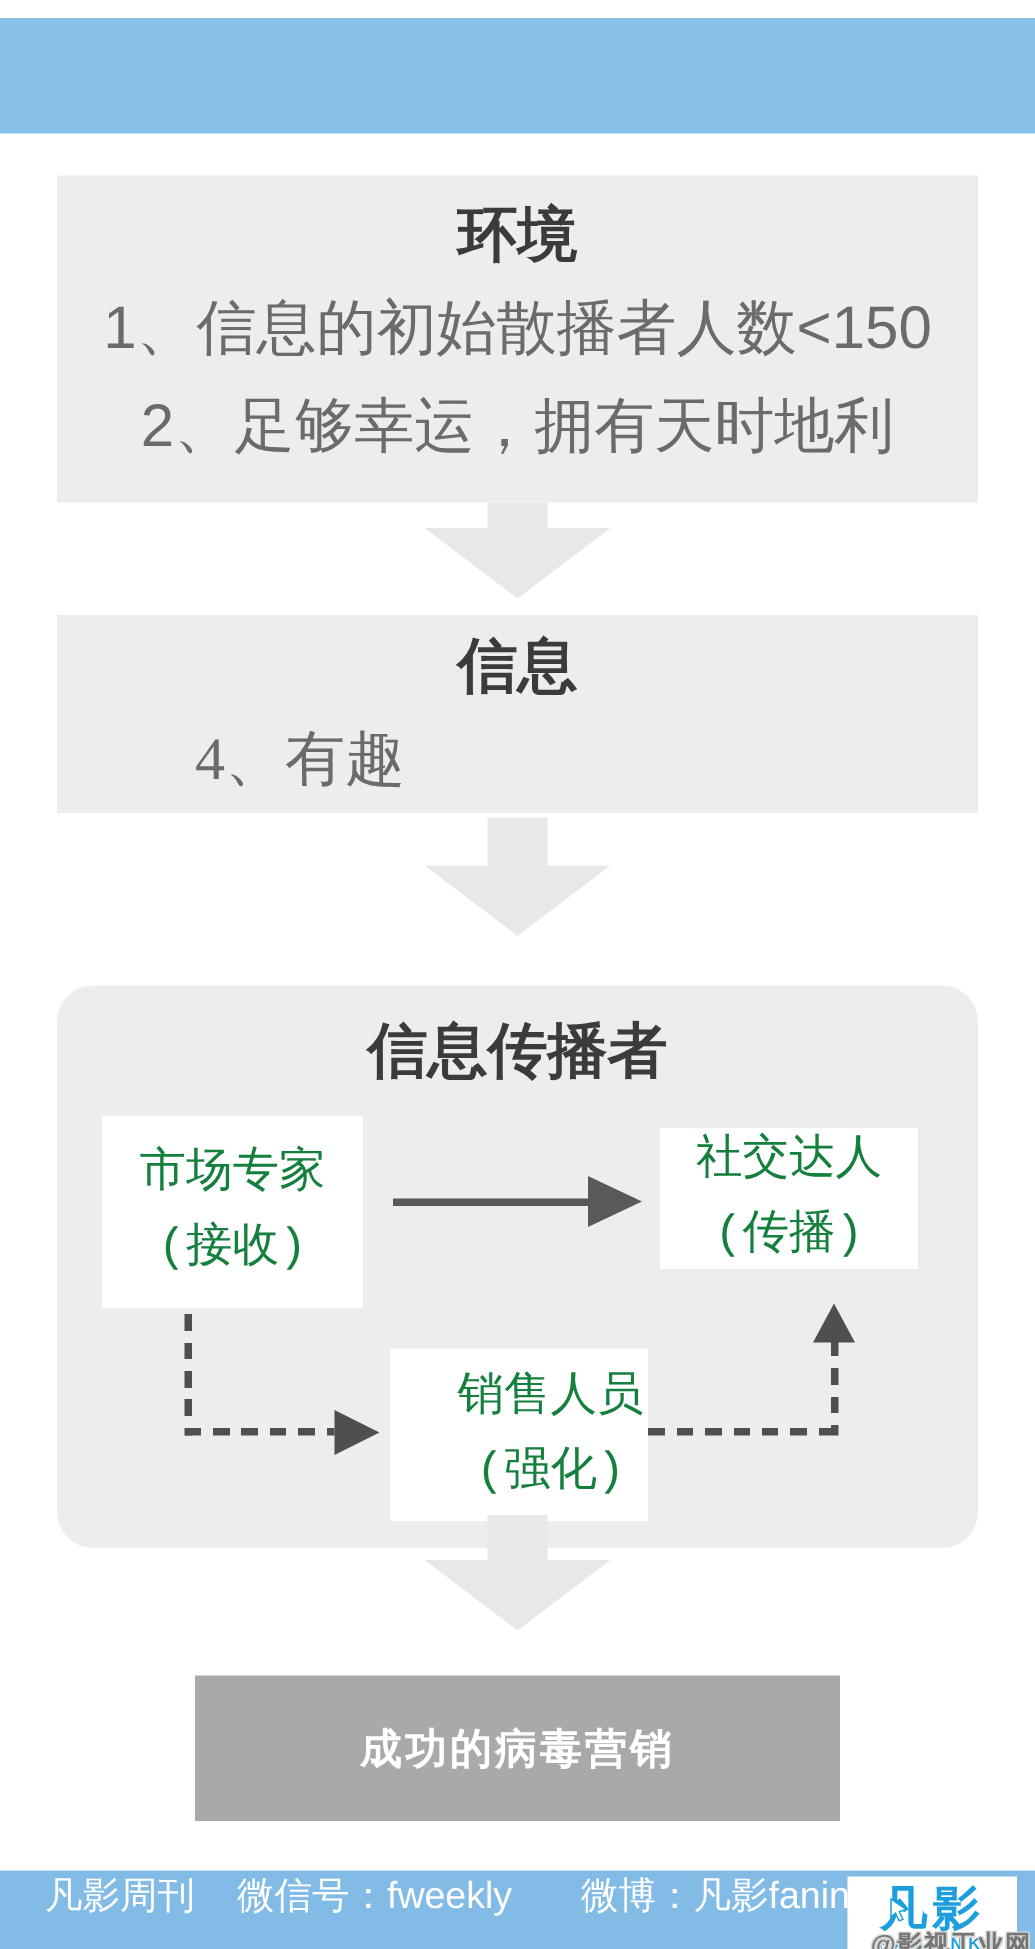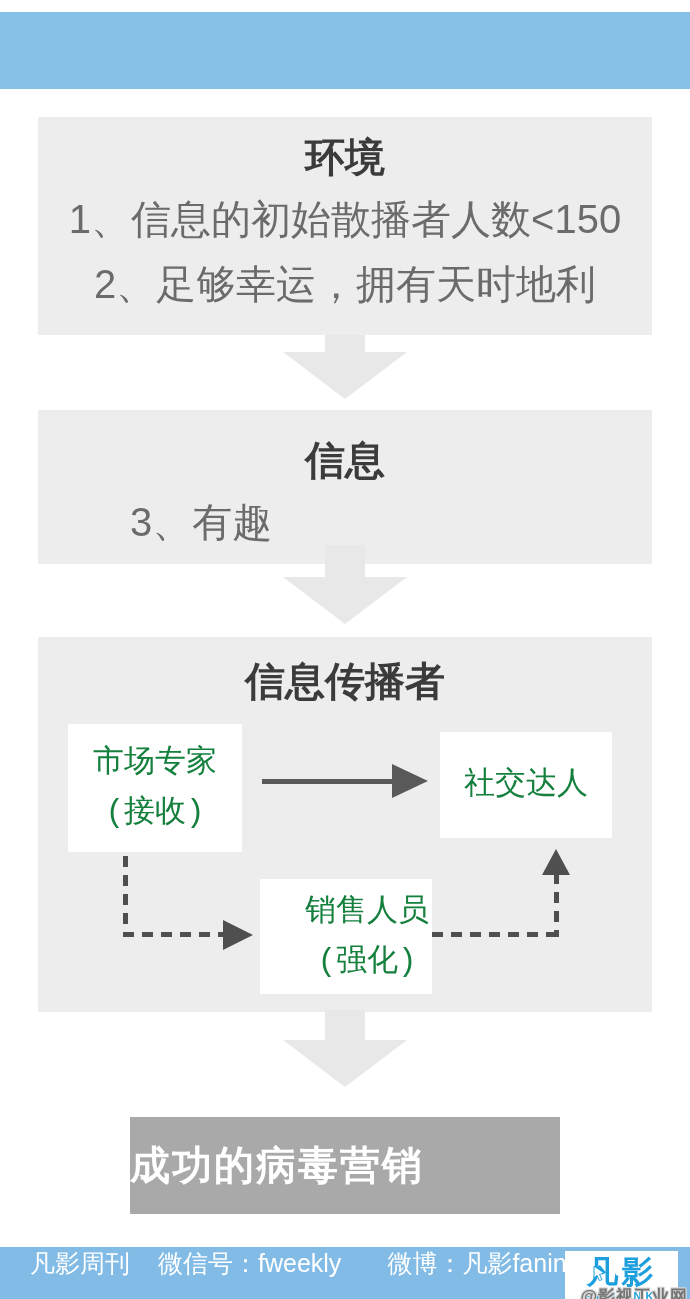--- a/index.html
+++ b/index.html
@@ -26,44 +26,44 @@
     position:absolute; left:38px; width:614px; background:#EDEDED;
     text-align:center;
   }
   .flow-title {
     font-size:40px; font-weight:bold; color:#3B3B3B; line-height:52px;
   }
   .flow-item { font-size:40px; color:#6B6B6B; line-height:44px; }
   #box-env { top:105px; height:218px; padding-top:14px; }
   #box-env .flow-item.first { margin-top:14px; }
   #box-env .flow-item.second { margin-top:21px; }
-  #box-msg { top:398px; height:154px; padding-top:24px; }
+  #box-msg { top:398px; height:132px; padding-top:8px;font-family:Liberation Serif, serif; }
   #box-msg .items-row {
     display:flex; justify-content:space-between; padding:0 92px; margin-top:14px;
   }
-  #box-spreaders { top:625px; height:375px; padding-top:18px; }
+  #box-spreaders { top:645px; height:375px; padding-top:18px;border-radius:24px; }
   
   .block-arrow { position:absolute; left:283px; width:124px; }
   .block-arrow .stem { width:40px; margin:0 auto; background:#E8E8E8; }
   .block-arrow .head {
     width:0; height:0; margin:0 auto;
     border-left:62px solid transparent; border-right:62px solid transparent;
     border-top:47px solid #E8E8E8;
   }
   #arrow-1 { top:323px; } #arrow-1 .stem { height:17px; }
   #arrow-2 { top:533px; } #arrow-2 .stem { height:32px; }
   #arrow-3 { top:998px; } #arrow-3 .stem { height:30px; }
   
   .node {
     position:absolute; background:#ffffff; display:flex; flex-direction:column;
     justify-content:center; align-items:center;
     font-size:31px; color:#15803d; line-height:50px;font-family:Liberation Mono, monospace;
   }
   #node-maven     { left:30px;  top:87px;  width:174px; height:128px; }
-  #node-connector { left:402px; top:95px;  width:172px; height:106px; }
+  #node-connector { left:402px; top:95px;  width:172px; height:94px; }
   #node-salesman  { left:222px; top:242px; width:172px; height:115px;padding-left:42px; }
   
   .solid-line {
     position:absolute; left:224px; top:142px; width:130px; height:5px;
     background:#595959;
   }
   .solid-head {
     position:absolute; left:354px; top:127px; width:0; height:0;
     border-top:17px solid transparent; border-bottom:17px solid transparent;
     border-left:36px solid #595959;
@@ -87,22 +87,22 @@
   #dash-b-h { left:394px; top:295px; width:122px; }
   #dash-b-v { left:516px; top:236px; height:64px; }
   #dash-b-head {
     position:absolute; left:504px; top:212px; width:0; height:0;
     border-left:14px solid transparent; border-right:14px solid transparent;
     border-bottom:26px solid #4F4F4F;
   }
   
   #box-result {
     position:absolute; left:130px; top:1105px; width:430px; height:97px;
-    background:#A9A9A9; display:flex; align-items:center; 
-    color:#ffffff; font-size:40px; font-weight:bold; letter-spacing:2px;
+    background:#A9A9A9; display:flex; align-items:center; justify-content:center;
+    color:#ffffff; font-size:28px; font-weight:bold; letter-spacing:2px;
   }
   
   .logo-square {
     position:absolute; left:565px; top:1239px; width:113px; height:60px;
     background:#ffffff; text-align:center; overflow:hidden;
   }
   .logo-mark {
     position:relative; display:inline-block; margin-top:2px;
     font-size:32px; font-weight:bold; color:#1E9FDD; letter-spacing:3px;
     line-height:38px;
@@ -135,39 +135,40 @@
   </div>
 
   <div class="block-arrow" id="arrow-1">
     <div class="stem"></div>
     <div class="head"></div>
   </div>
 
   <div class="flow-box" id="box-msg">
     <div class="flow-title">信息</div>
     <div class="items-row">
-      <span class="flow-item">3、有趣</span>
+      <span class="flow-item">4、有趣</span>
     </div>
   </div>
 
   <div class="block-arrow" id="arrow-2">
     <div class="stem"></div>
     <div class="head"></div>
   </div>
 
   <div class="flow-box" id="box-spreaders">
     <div class="flow-title">信息传播者</div>
 
     <div class="node" id="node-maven">
       <span>市场专家</span>
       <span>(接收)</span>
     </div>
 
     <div class="node" id="node-connector">
       <span>社交达人</span>
+      <span>(传播)</span>
     </div>
 
     <div class="node" id="node-salesman">
       <span>销售人员</span>
       <span>(强化)</span>
     </div>
 
     <div class="solid-line"></div>
     <div class="solid-head"></div>
 

